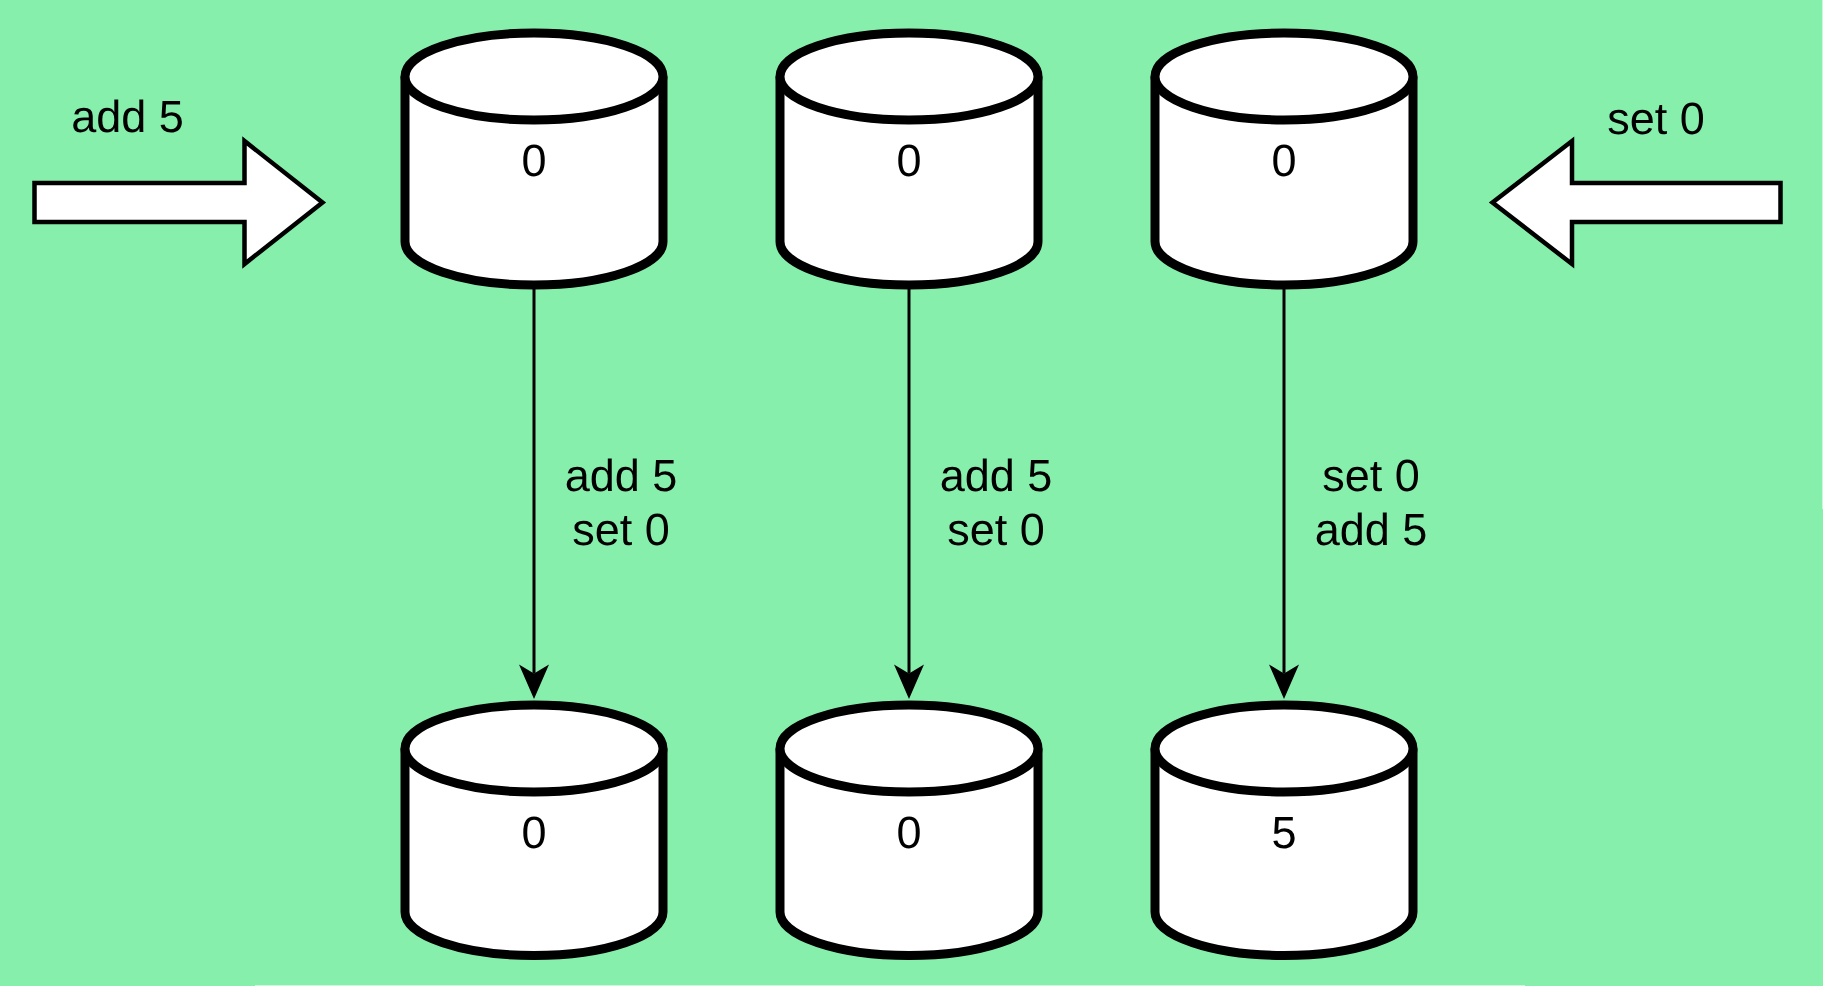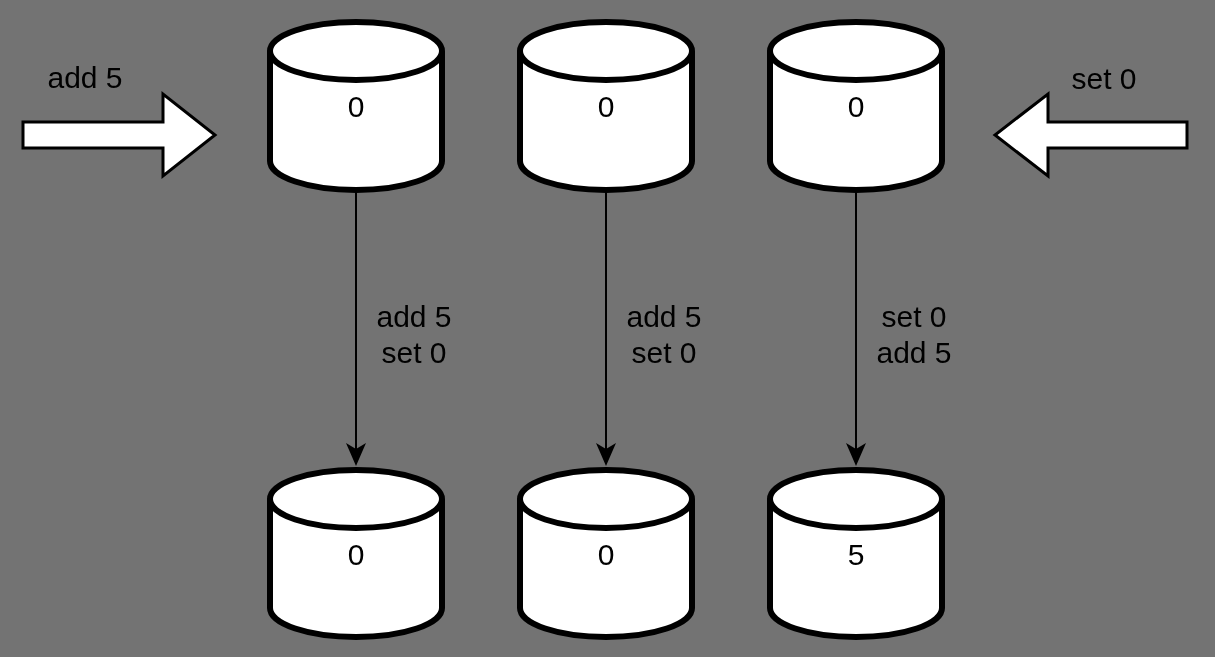--- a/index.html
+++ b/index.html
@@ -8,21 +8,21 @@
     background: #ffffff;
     width: 1215px;
     height: 657px;
     overflow: hidden;
     font-family: "Liberation Sans", sans-serif;
   }
   .stage {
     position: relative;
     width: 1215px;
     height: 657px;
-    background: #737373;
+    background: #86efac;
   }
   svg text {
     font-family: "Liberation Sans", sans-serif;
     font-size: 30px;
     fill: #000000;
   }
 </style>
 </head>
 <body>
 

